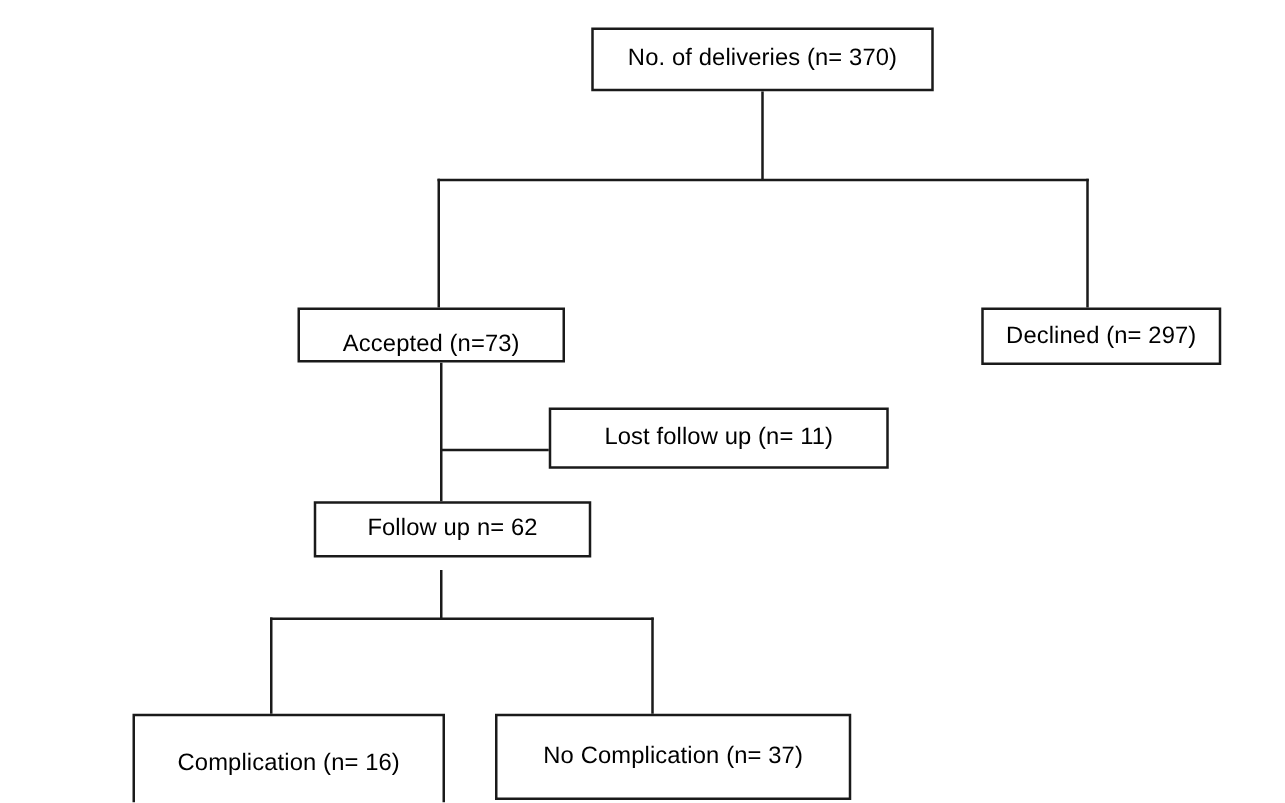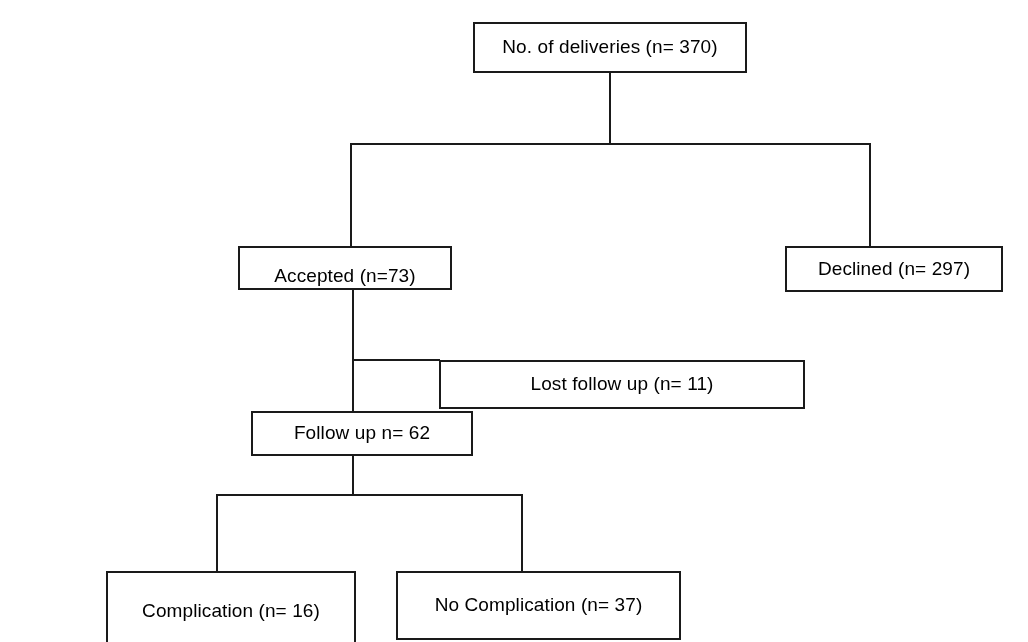--- a/index.html
+++ b/index.html
@@ -40,23 +40,23 @@
     position: absolute;
     background: #1a1a1a;
     z-index: 1;
   }
   .v-line { width: 2px; }
   .h-line { height: 2px; }
 
   
   #node-deliveries      { left: 441px; top: 22px;  width: 274px; height: 51px; }
   #node-accepted        { left: 206px; top: 246px; width: 214px; height: 44px; align-items: flex-end; }
-  #node-declined        { left: 753px; top: 246px; width: 218px; height: 46px; }
-  #node-lost-followup   { left: 407px; top: 360px; width: 366px; height: 49px; }
-  #node-followup        { left: 219px; top: 411px; width: 222px; height: 45px; }
+  #node-declined        { left: 753px; top: 246px; width: 192px; height: 46px; }
+  #node-lost-followup   { left: 407px; top: 326px; width: 272px; height: 49px; }
+  #node-followup        { left: 219px; top: 401px; width: 222px; height: 45px; }
   #node-complication    { left: 74px;  top: 571px; width: 250px; height: 80px; }
   #node-no-complication { left: 364px; top: 571px; width: 285px; height: 69px; }
 
   
   
   #conn-top-stem        { left: 577px; top: 73px;  height: 71px; }
   
   #conn-split-1         { left: 318px; top: 143px; width: 521px; }
   
   #conn-drop-accepted   { left: 318px; top: 143px; height: 104px; }

